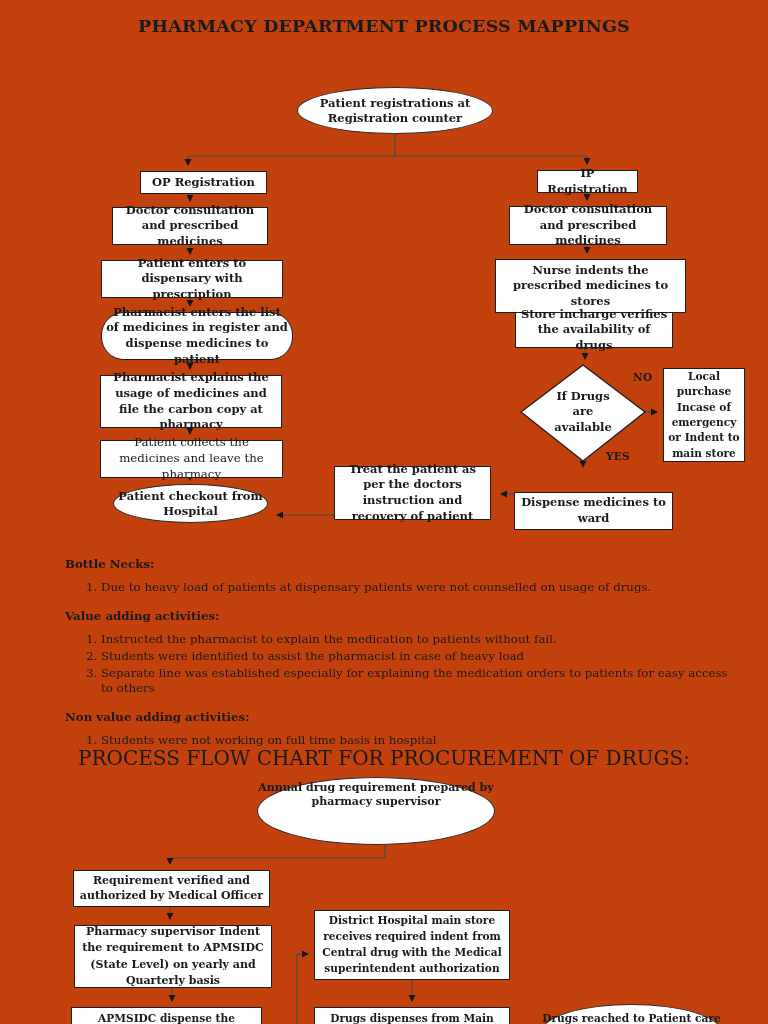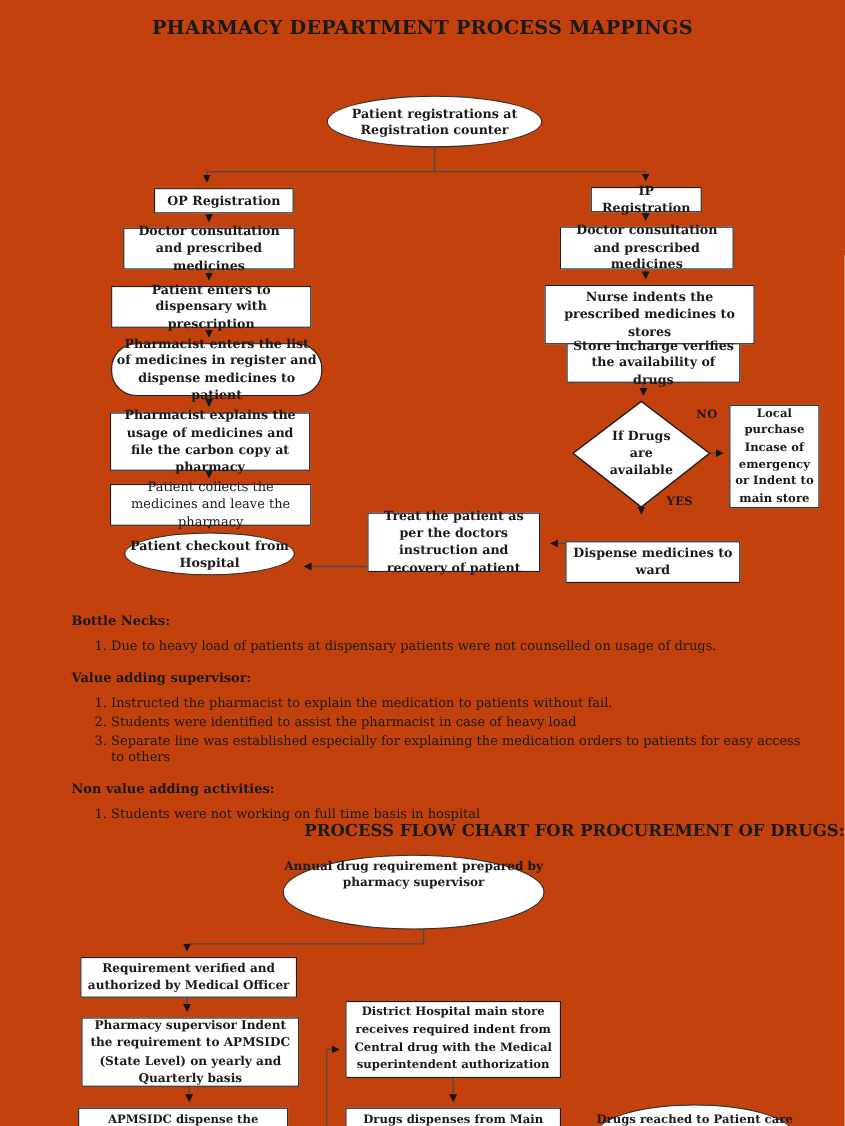--- a/index.html
+++ b/index.html
@@ -12,21 +12,21 @@
   .doc-title {
     position:absolute; left:0; top:16px; width:768px;
     text-align:center; font-weight:bold; font-size:17.5px; letter-spacing:.2px;
   }
   .doc-subtitle {
     position:absolute; left:0; top:52px; width:768px;
     text-align:center; font-weight:bold; font-size:15px;
   }
   .fc2-title {
     position:absolute; left:0; top:746px; width:768px;
-    text-align:right; font-weight:bold; font-size:15px;
+    text-align:center; font-weight:normal; font-size:20px;
   }
   .fc-box {
     position:absolute; border:1.4px solid #1d1d1d; background:#fff;
     display:flex; align-items:center; justify-content:center;
     text-align:center; font-weight:bold; font-size:11.5px; line-height:1.35;
     padding:1px 3px;
   }
   .fc-box.regular { font-weight:normal; font-size:11.8px; }
   .fc-box.small { font-size:10.6px; line-height:1.45; }
   .fc-box.top-align { align-items:flex-start; padding-top:3px; }
@@ -119,21 +119,21 @@
 
   <div class="fc-box small node" style="left:663px; top:368px; width:82px; height:94px;">Local purchase Incase of emergency or Indent to main store</div>
   <div class="fc-box node" style="left:514px; top:472px; width:159px; height:38px;margin-top:20px;">Dispense medicines to ward</div>
   <div class="fc-box node" style="left:334px; top:466px; width:157px; height:54px;">Treat the patient as per the doctors instruction and recovery of patient</div>
 
   <div class="notes">
     <div class="sec-h">Bottle Necks:</div>
     <ol>
       <li>Due to heavy load of patients at dispensary patients were not counselled on usage of drugs.</li>
     </ol>
-    <div class="sec-h">Value adding supervisor:</div>
+    <div class="sec-h">Value adding activities:</div>
     <ol>
       <li>Instructed the pharmacist to explain the medication to patients without fail.</li>
       <li>Students were identified to assist the pharmacist in case of heavy load</li>
       <li>Separate line was established especially for explaining the medication orders to patients for easy access to others</li>
     </ol>
     <div class="sec-h">Non value adding activities:</div>
     <ol>
       <li>Students were not working on full time basis in hospital</li>
     </ol>
   </div>

